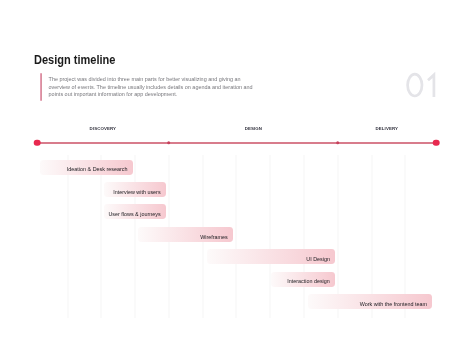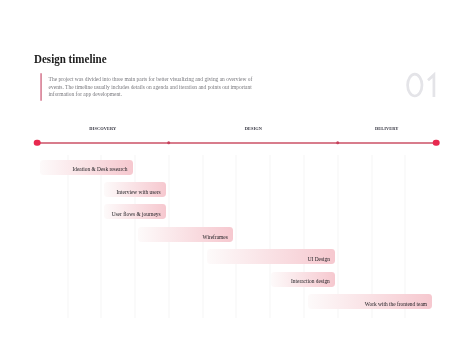--- a/index.html
+++ b/index.html
@@ -3,21 +3,21 @@
 <meta charset="utf-8">
 <style>
   html, body {
     margin: 0; padding: 0;
     width: 473px; height: 360px;
     background: #ffffff;
     overflow: hidden;
   }
   body { font-family: "Liberation Sans", sans-serif; }
   #stage { filter: blur(0px); }
-  #stage { position: relative; width: 473px; height: 360px; font-family: Liberation Serif, serif; }
+  #stage { position: relative; width: 473px; height: 360px; }
 
   .title {
     position: absolute; left: 33.9px; top: 51.5px;
     font-size: 12.9px; font-weight: 700; color: #1b1b1b;
     transform-origin: 0 0; transform: scaleX(0.855);
     white-space: nowrap;
   }
   .accent-bar {
     position: absolute; left: 39.9px; top: 72.9px;
     width: 2px; height: 28px;

